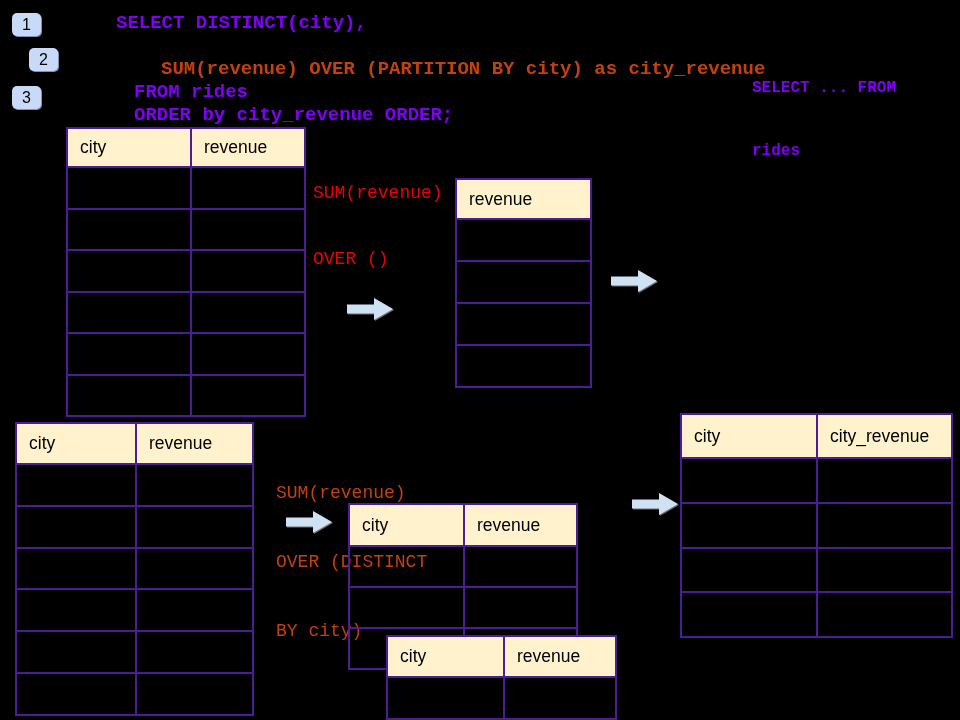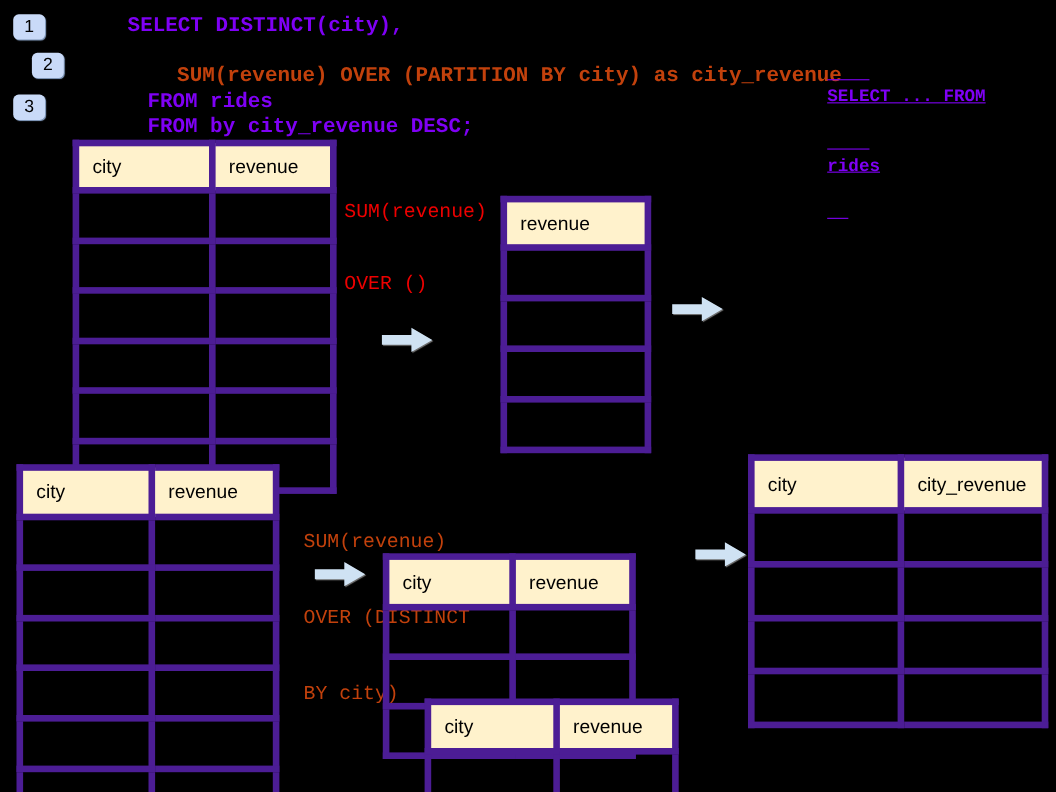--- a/index.html
+++ b/index.html
@@ -7,38 +7,38 @@
          font-family:"Liberation Sans",sans-serif;}
 
   
   .code-line{position:absolute;font-family:"Liberation Mono","DejaVu Sans Mono",monospace;
              font-weight:bold;font-size:19px;line-height:19px;white-space:pre;margin-left:28px;}
   .purple{color:#7F00F5;}
   .red{color:#EE0000;}
   .green{color:#c2410c;}
 
   .side-note{position:absolute;left:752px;top:36px;font-family:"Liberation Mono","DejaVu Sans Mono",monospace;
-             font-weight:bold;font-size:16px;line-height:21px;color:#7F00F5;white-space:pre;text-decoration:underline;}
+             font-weight:bold;font-size:16px;line-height:21px;color:#7F00F5;white-space:pre;}
 
   .annot{position:absolute;font-family:"Liberation Mono","DejaVu Sans Mono",monospace;
          font-weight:normal;font-size:18px;line-height:23px;white-space:pre;}
   #annot-total{left:313px;top:138px;line-height:22px;}
   #annot-partition{left:276px;top:436px;}
 
   
   .badge{position:absolute;width:29px;height:23px;background:#C9DAF8;border-radius:5px;
          color:#000;font-size:16px;line-height:23px;text-align:center;
          filter:drop-shadow(1px 1px 0 #7d94b5);}
   #badge-1{left:12px;top:13px;}
   #badge-2{left:29px;top:48px;}
   #badge-3{left:12px;top:86px;}
 
   
   table.tbl{position:absolute;border-collapse:collapse;table-layout:fixed;}
-  table.tbl th,table.tbl td{border:6px solid #4c1d95;padding:0;}
+  table.tbl th,table.tbl td{border:2px solid #4c1d95;padding:0;}
   table.tbl th{background:#FFF2CC;color:#000;font-weight:normal;text-align:left;
                padding-left:12px;font-size:17.5px;font-family:"Liberation Sans",sans-serif;}
   table.tbl td{background:transparent;}
 
   #tbl-top-source{left:66px;top:127px;width:240px;}
   #tbl-top-source th{height:37px;} #tbl-top-source td{height:39.5px;}
 
   #tbl-revenue-result{left:455px;top:178px;width:137px;}
   #tbl-revenue-result th{height:38px;} #tbl-revenue-result td{height:40px;}
 
@@ -66,21 +66,21 @@
 
 <div id="stage">
 
   <div class="badge" id="badge-1">1</div>
   <div class="badge" id="badge-2">2</div>
   <div class="badge" id="badge-3">3</div>
 
   <div class="code-line purple" style="left:88px;top:14px">SELECT DISTINCT(city),</div>
   <div class="code-line green" style="left:133px;top:60px">SUM(revenue) OVER (PARTITION BY city) as city_revenue</div>
   <div class="code-line purple" style="left:106px;top:83px">FROM rides</div>
-  <div class="code-line purple" style="left:106px;top:106px">FROM by city_revenue DESC;</div>
+  <div class="code-line purple" style="left:106px;top:106px">ORDER by city_revenue ORDER;</div>
 
   <div class="side-note">
     <div>SELECT ... FROM</div>
     <div>rides</div>
   </div>
 
   <div class="annot red" id="annot-total">
     <div>SUM(revenue)</div>
     <div>OVER ()</div>
   </div>

